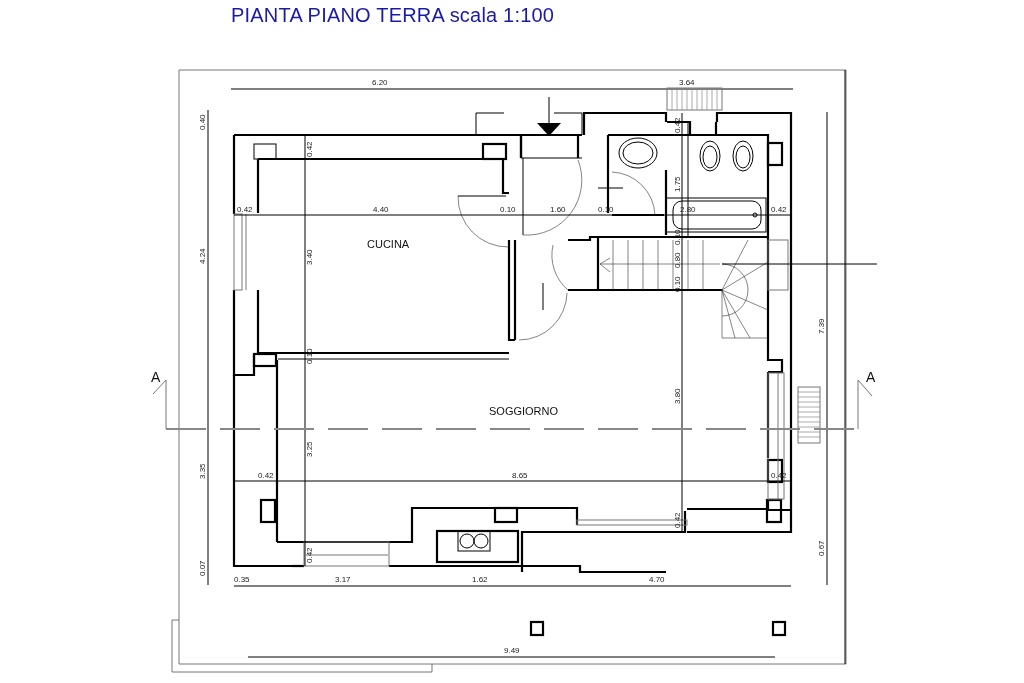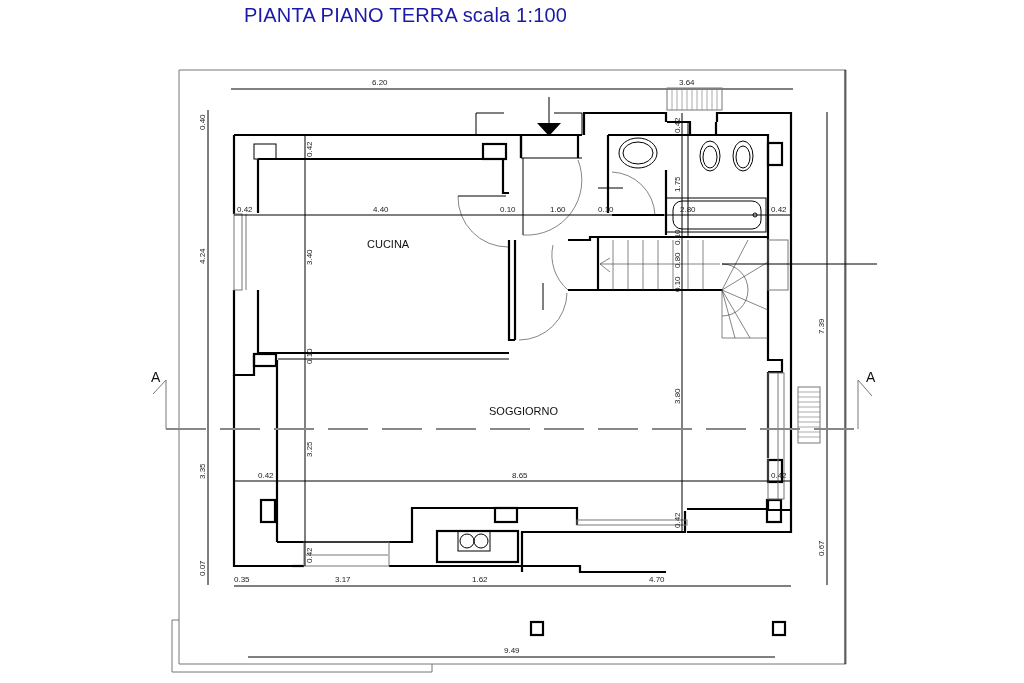--- a/index.html
+++ b/index.html
@@ -1,17 +1,17 @@
 <!DOCTYPE html>
 <html><head>
 <meta charset="utf-8">
 <style>
   html, body { margin: 0; padding: 0; background: #ffffff; }
   body { width: 1024px; height: 683px; position: relative; overflow: hidden; font-family: "Liberation Sans", sans-serif; }
-  #title { position: absolute; left: 244px; top: 4px; font-size: 20px; color: #1a1aa6; letter-spacing: 0.2px; white-space: nowrap; }
+  #title { position: absolute; left: 231px; top: 4px; font-size: 20px; color: #1a1aa6; letter-spacing: 0.2px; white-space: nowrap; }
   #plan { position: absolute; left: 0; top: 0; }
   .dim { font-family: "Liberation Sans", sans-serif; font-size: 8px; fill: #222; }
   .room { font-family: "Liberation Sans", sans-serif; font-size: 11px; fill: #111; }
   .sec { font-family: "Liberation Sans", sans-serif; font-size: 14px; fill: #111; }
   .wall { fill: none; stroke: #000; stroke-width: 2.2; }
   .thin { fill: none; stroke: #000; stroke-width: 1; }
   .gray { fill: none; stroke: #777; stroke-width: 1; }
   .hair { fill: none; stroke: #333; stroke-width: 0.6; }
   .dash { fill: none; stroke: #888; stroke-width: 2; stroke-dasharray: 40 14; }
 </style>

